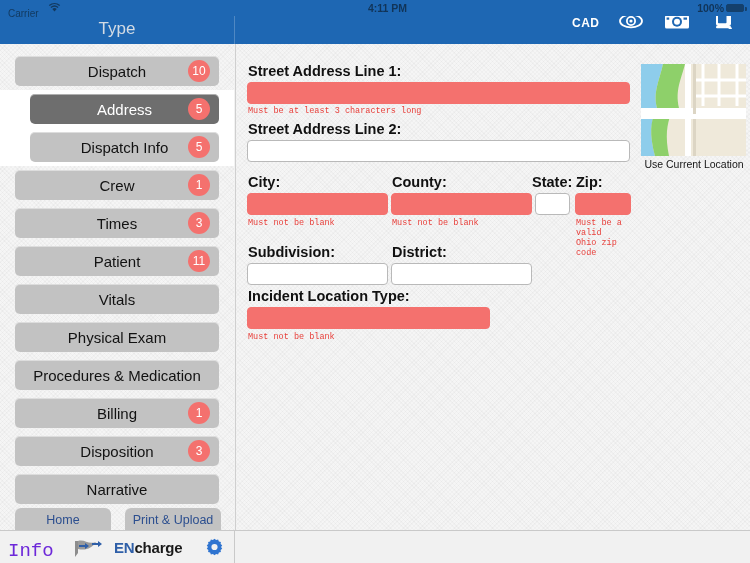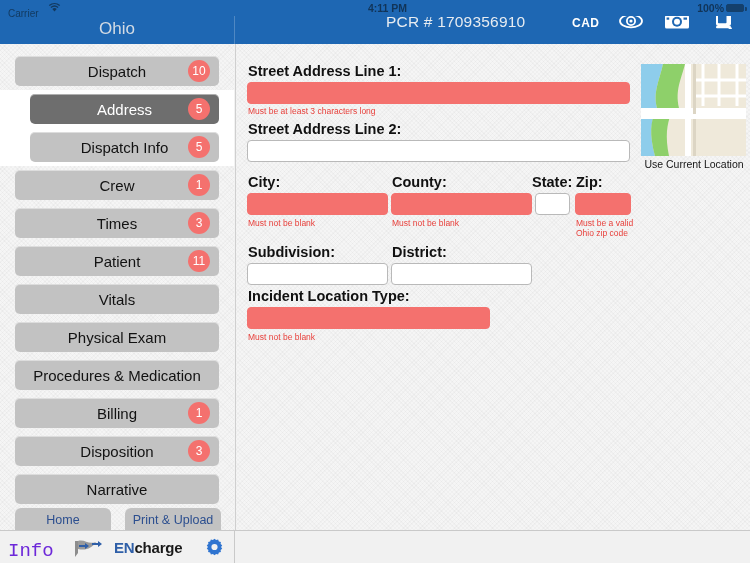--- a/index.html
+++ b/index.html
@@ -230,20 +230,21 @@
   .finput.err {
     background: #f4716e;
     border-color: #f4716e;
   }
   .ferr {
     position: absolute;
     font-size: 8.5px;
     color: #e8413c;
     line-height: 10px;
     white-space: pre-line;
+    font-family: Liberation Mono, monospace;
   }
 
   
   #mapthumb {
     position: absolute; left: 406px; top: 20px;
     width: 105px; height: 92px;
     overflow: hidden;
     cursor: pointer;
   }
   #mapcaption {
@@ -267,26 +268,25 @@
         <path d="M1.3 3.4 a8.5 8.5 0 0 1 10.4 0" stroke="#12395f" stroke-width="1.3" fill="none"></path>
       </svg>
     </span>
     <span class="clock">4:11 PM</span>
     <span class="batt-pct">100%</span>
     <span class="batt-body"></span>
     <span class="batt-cap"></span>
   </div>
 
   <div id="menuheader">
-    <div class="title">Ohio</div>
+    <div class="title">Type</div>
   </div>
 
   <div id="mainheader">
     <div class="divider-left"></div>
-    <div class="pcr">PCR # 1709356910</div>
     <div class="cad">CAD</div>
 
     <div class="hdr-icon eye">
       <svg width="30" height="26" viewBox="0 0 30 26">
         <ellipse cx="15" cy="13" rx="11" ry="6.4" fill="none" stroke="#ffffff" stroke-width="1.8"></ellipse>
         <circle cx="15" cy="13" r="4.1" fill="none" stroke="#ffffff" stroke-width="1.8"></circle>
         <circle cx="15" cy="13" r="1.6" fill="#ffffff"></circle>
       </svg>
     </div>
 

